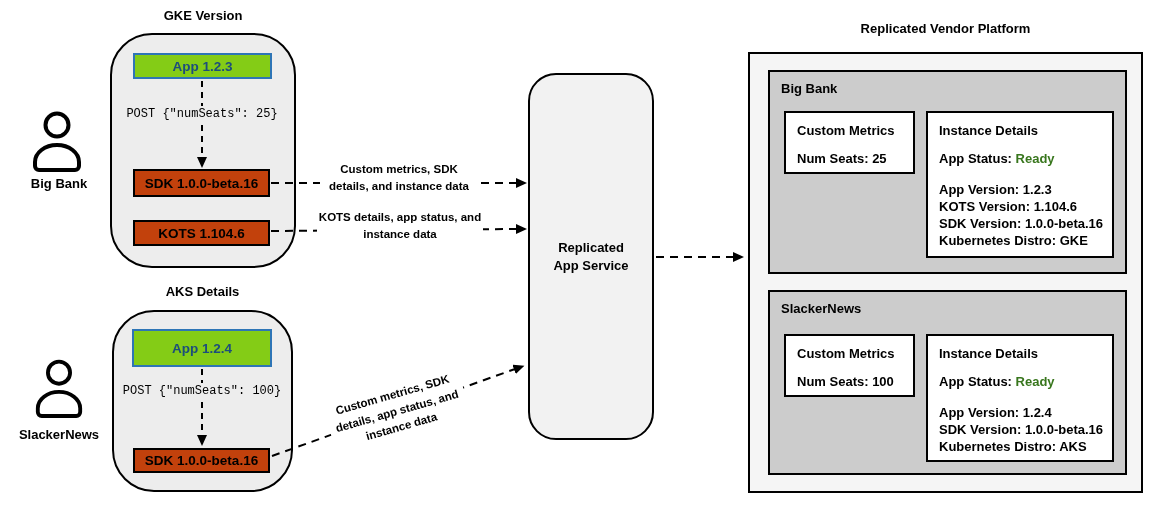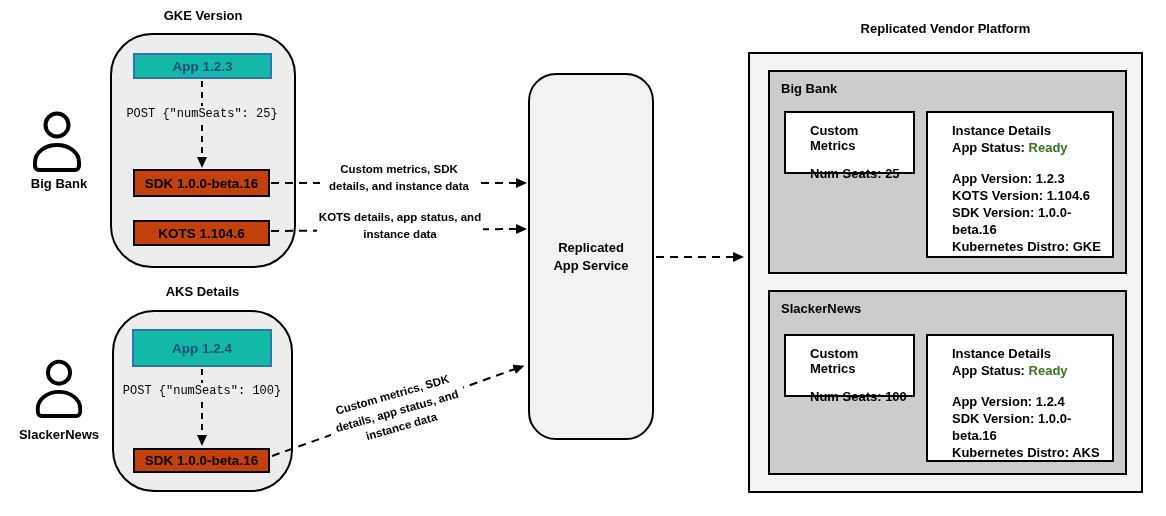--- a/index.html
+++ b/index.html
@@ -3,37 +3,37 @@
 <meta charset="utf-8">
 <style>
   html,body{margin:0;padding:0;background:#fff;}
   #canvas{position:relative;width:1166px;height:516px;background:#ffffff;overflow:hidden;
           font-family:"Liberation Sans",sans-serif;}
   .abs{position:absolute;box-sizing:border-box;}
   .ttl{font-size:13px;font-weight:700;text-align:center;color:#000;z-index:4;}
   .cluster{background:#ededed;border:2px solid #000;border-radius:42px;z-index:1;}
   .node{border:2px solid #000;background:#c2410c;display:flex;align-items:center;justify-content:center;
         font-size:13.5px;font-weight:700;color:#000;z-index:3;}
-  .appnode{background:#14b8a6;border-color:#2e75b6;color:#1c4d7c;}
+  .appnode{background:#84cc16;border-color:#2e75b6;color:#1c4d7c;}
   .post{font-family:"Liberation Mono",monospace;font-size:12px;font-weight:400;color:#000;
         text-align:center;background:#ededed;z-index:3;line-height:16px;}
   .actor-label{font-size:13px;font-weight:700;text-align:center;color:#000;z-index:3;}
   .flow-label{font-size:11.5px;font-weight:700;text-align:center;color:#000;background:#ffffff;
               white-space:pre-line;line-height:1.45;z-index:3;padding:1px 0;}
   .service{background:#f2f2f2;border:2px solid #000;border-radius:28px;display:flex;align-items:center;
            justify-content:center;font-size:13px;font-weight:700;text-align:center;white-space:pre-line;
            line-height:1.35;z-index:3;}
   .platform{background:#f5f5f5;border:2px solid #000;z-index:1;}
   .panel{position:absolute;box-sizing:border-box;background:#cccccc;border:2px solid #000;}
   .panel-name{position:absolute;left:11px;top:9px;font-size:13px;font-weight:700;color:#000;}
   .card{position:absolute;box-sizing:border-box;background:#ffffff;border:2px solid #000;
-        padding:10px 6px 6px 24px;font-size:13px;font-weight:700;color:#000;}
+        padding:10px 6px 6px 11px;font-size:13px;font-weight:700;color:#000;}
   .card-title{font-size:13px;font-weight:700;}
   .card-value{margin-top:13px;}
-  .status-line{margin-top:2px;}
+  .status-line{margin-top:13px;}
   .status-ready{color:#38761d;}
   .detail-lines{margin-top:15px;line-height:17px;}
   #arrows{position:absolute;left:0;top:0;z-index:2;}
   svg line{stroke:#000;stroke-width:2;}
   .dash{stroke-dasharray:8 6;}
   .dashv{stroke-dasharray:6 5;}
   .person{stroke:#000;stroke-width:4;fill:#fff;z-index:3;}
 </style>
 </head>
 <body>

